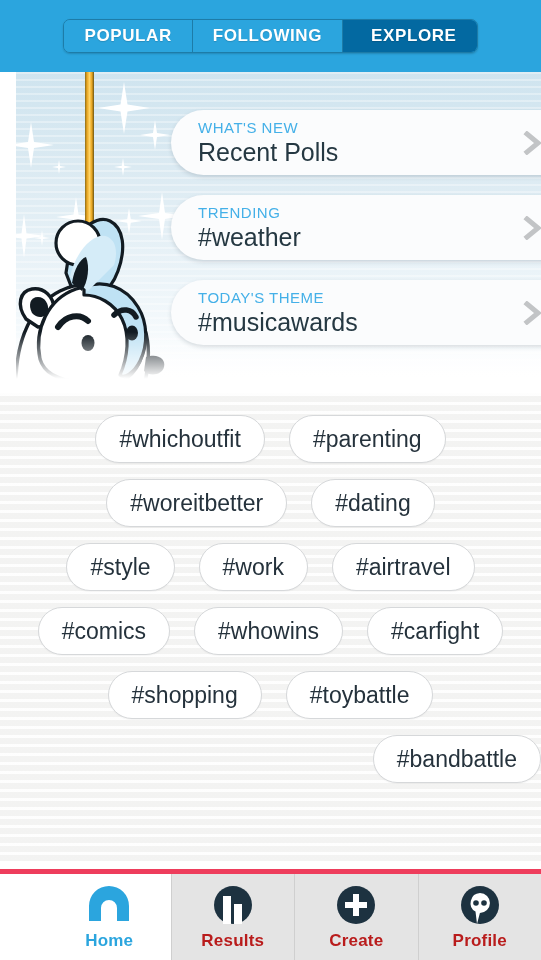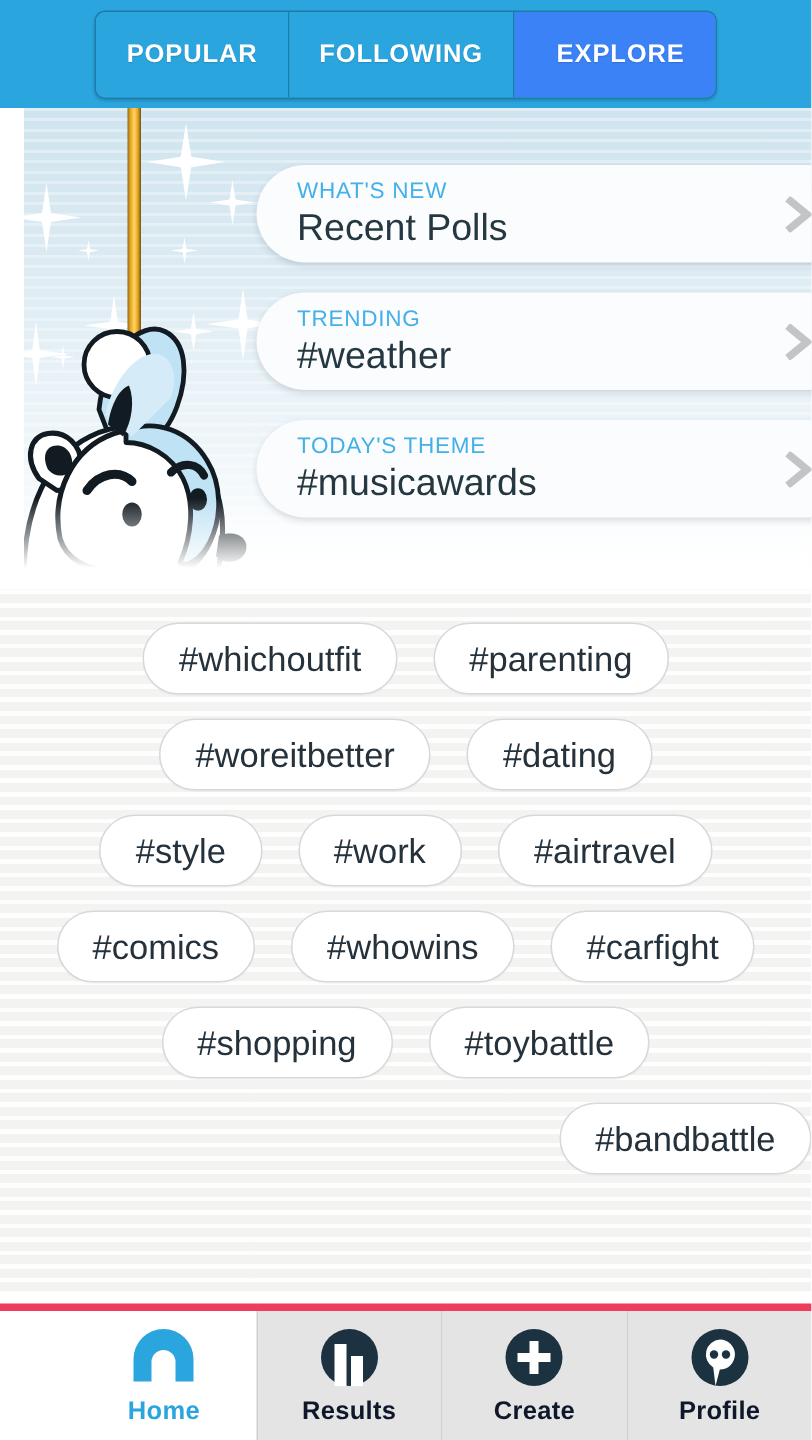--- a/index.html
+++ b/index.html
@@ -11,35 +11,35 @@
   }
   .phone { position:relative; width:541px; height:960px; overflow:hidden; }
 
   
   .header {
     position:absolute; top:0; left:0; width:541px; height:72px;
     background:#2ba5de;
     display:flex; align-items:center; justify-content:center;
   }
   .segmented {
-    display:flex; height:59px; border-radius:7px;
+    display:flex; height:34px; border-radius:7px;
     border:1px solid #1d7ca8; overflow:hidden;
     box-shadow:0 1px 2px rgba(0,0,0,0.18);
   }
   .seg {
     display:flex; align-items:center; justify-content:center;
     padding:0 20px; height:100%;
     color:#ffffff; font-size:17px; font-weight:bold; letter-spacing:0.6px;
     background:#2ba5de;
     border-right:1px solid #1d7ca8;
     text-shadow:0 1px 1px rgba(0,0,0,0.15);
     cursor:pointer; white-space:nowrap;
   }
   .seg:last-child { border-right:none; }
-  .seg.active { background:#3b82f6;padding-left:28px; }
+  .seg.active { background:#0369a1;padding-left:28px; }
 
   
   .hero {
     position:absolute; top:72px; left:16px; width:541px; height:320px;
     overflow:hidden;
     background:linear-gradient(to bottom,#cfe4ef 0%,#dbeaf2 30%,#eaf3f8 62%,#f7fbfd 85%,#ffffff 100%);
   }
   .hero-stripes {
     position:absolute; inset:0;
     background-image:repeating-linear-gradient(to bottom,
@@ -129,21 +129,21 @@
     border-right:1px solid #cfcfcf;
     display:flex; flex-direction:column;
     align-items:center; justify-content:center;
     cursor:pointer; position:relative;
   }
   .nav-item:last-child { border-right:none; }
   .nav-item.active { background:#ffffff;padding-left:48px; }
   .nav-icon { width:46px; height:46px; display:flex; align-items:center; justify-content:center; }
   .nav-icon svg { display:block; }
   .nav-label {
-    font-size:17px; font-weight:bold; color:#0f172a;
+    font-size:17px; font-weight:bold; color:#b91c1c;
     margin-top:2px; letter-spacing:0.2px;
   }
   .nav-item.active .nav-label { color:#2ba5de; }
 </style>
 </head>
 <body>
 
 <div class="phone">
 
   <div class="header">

